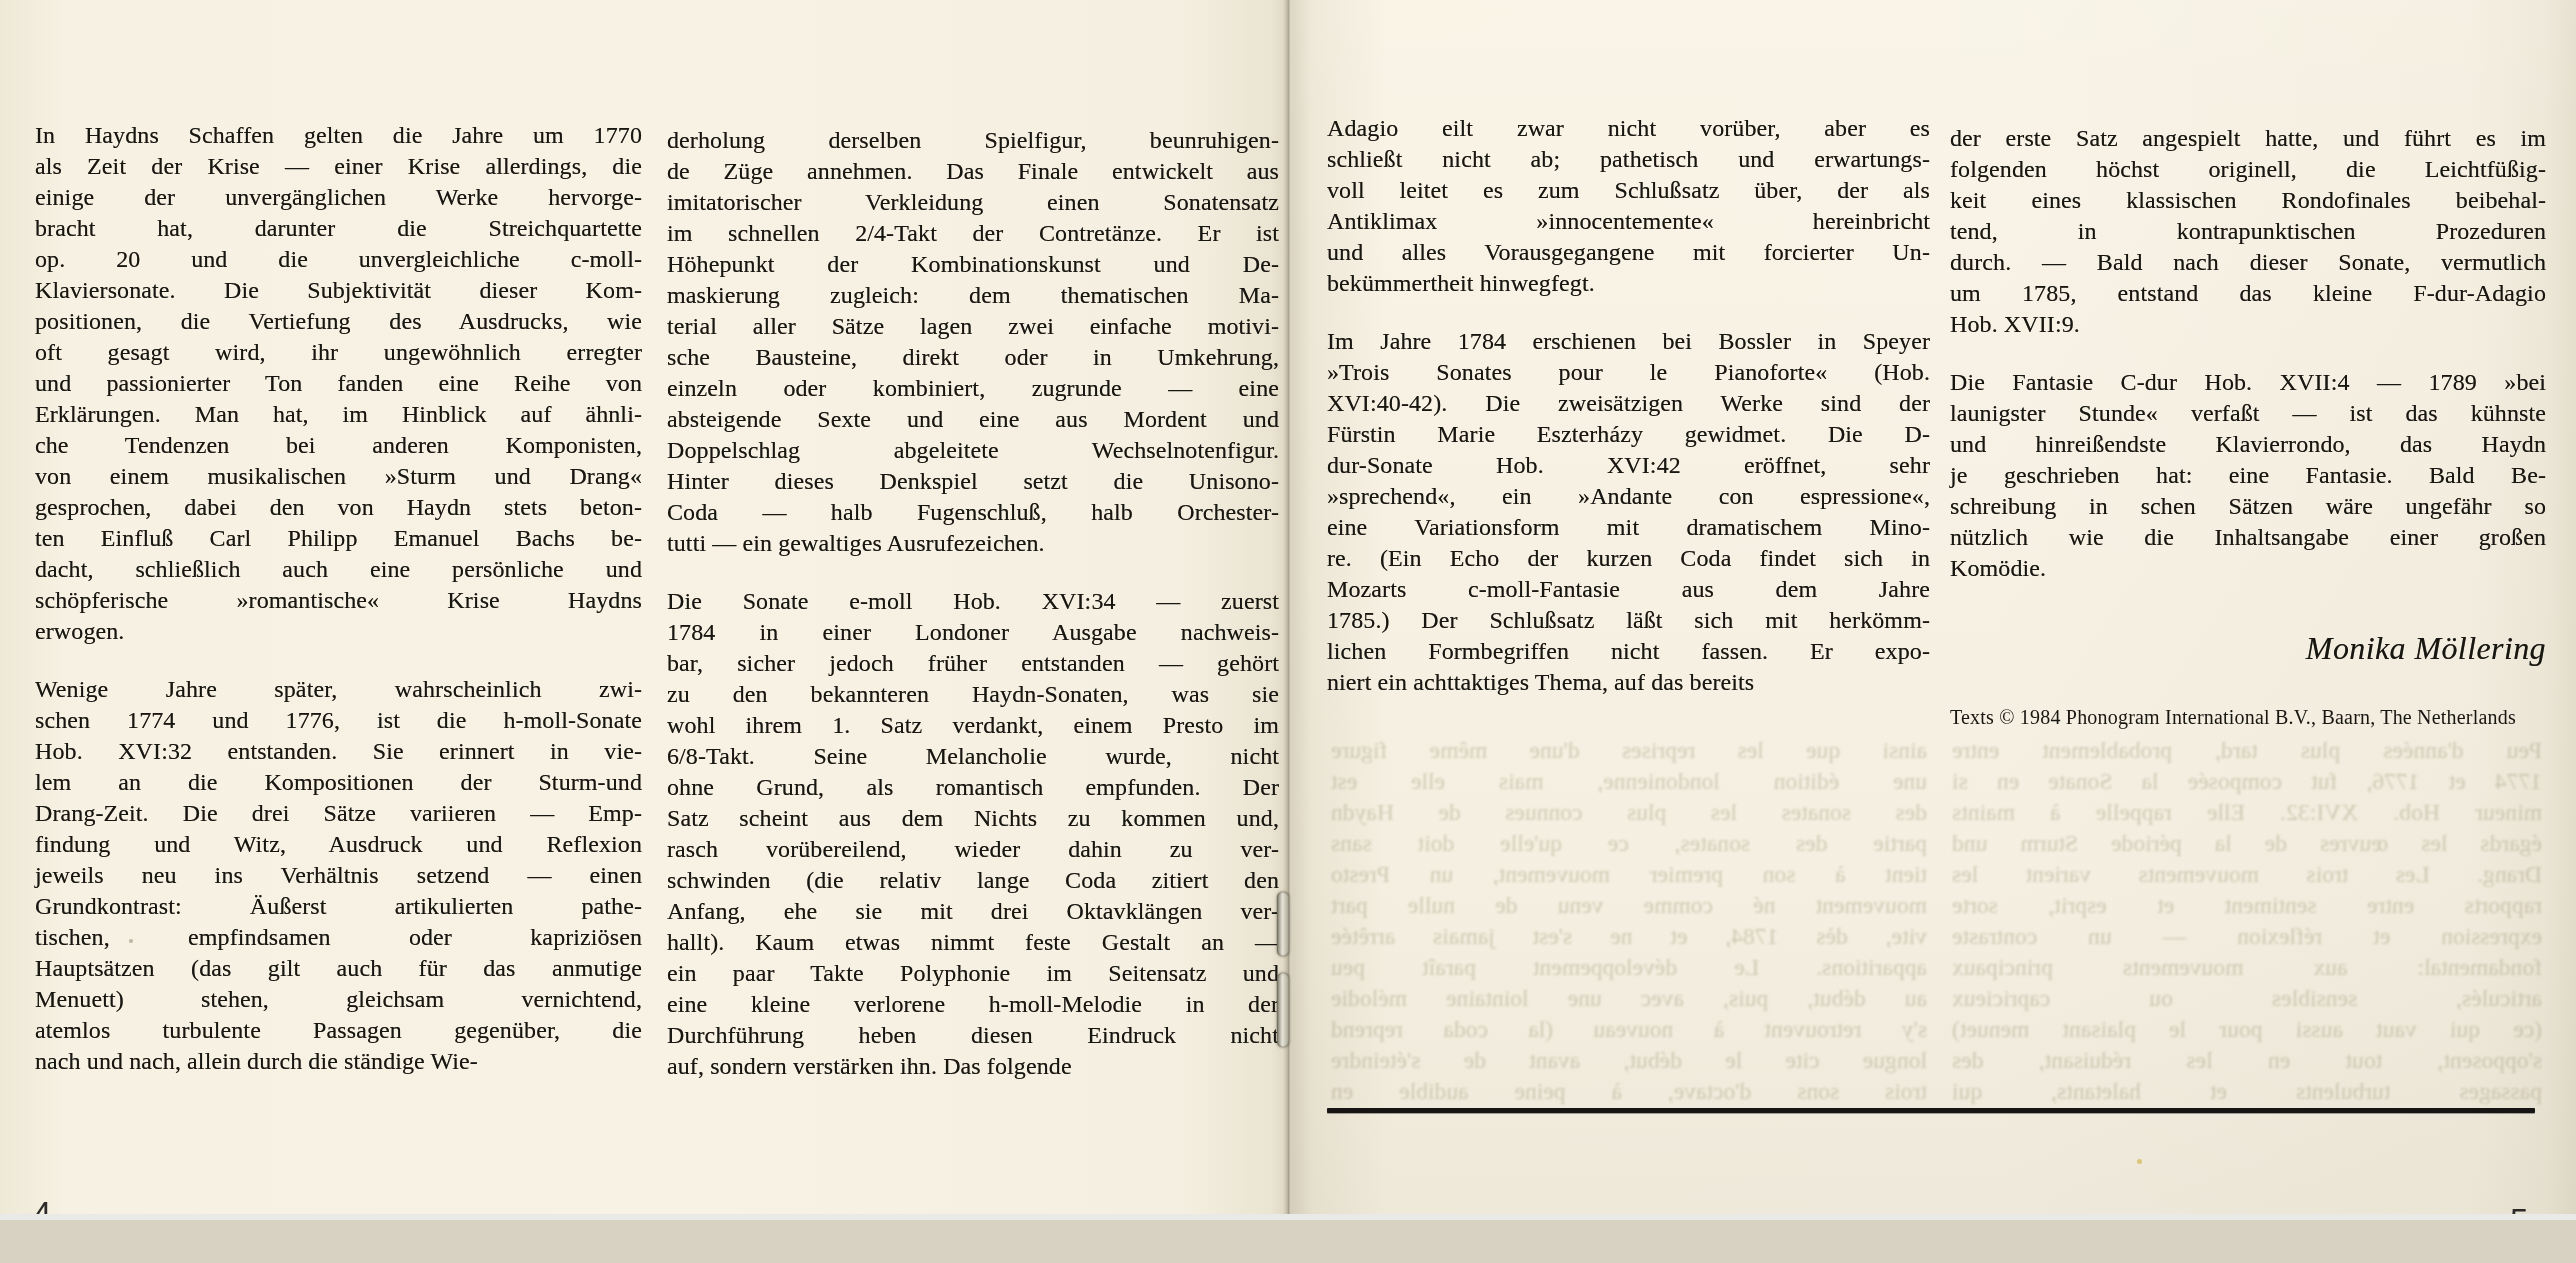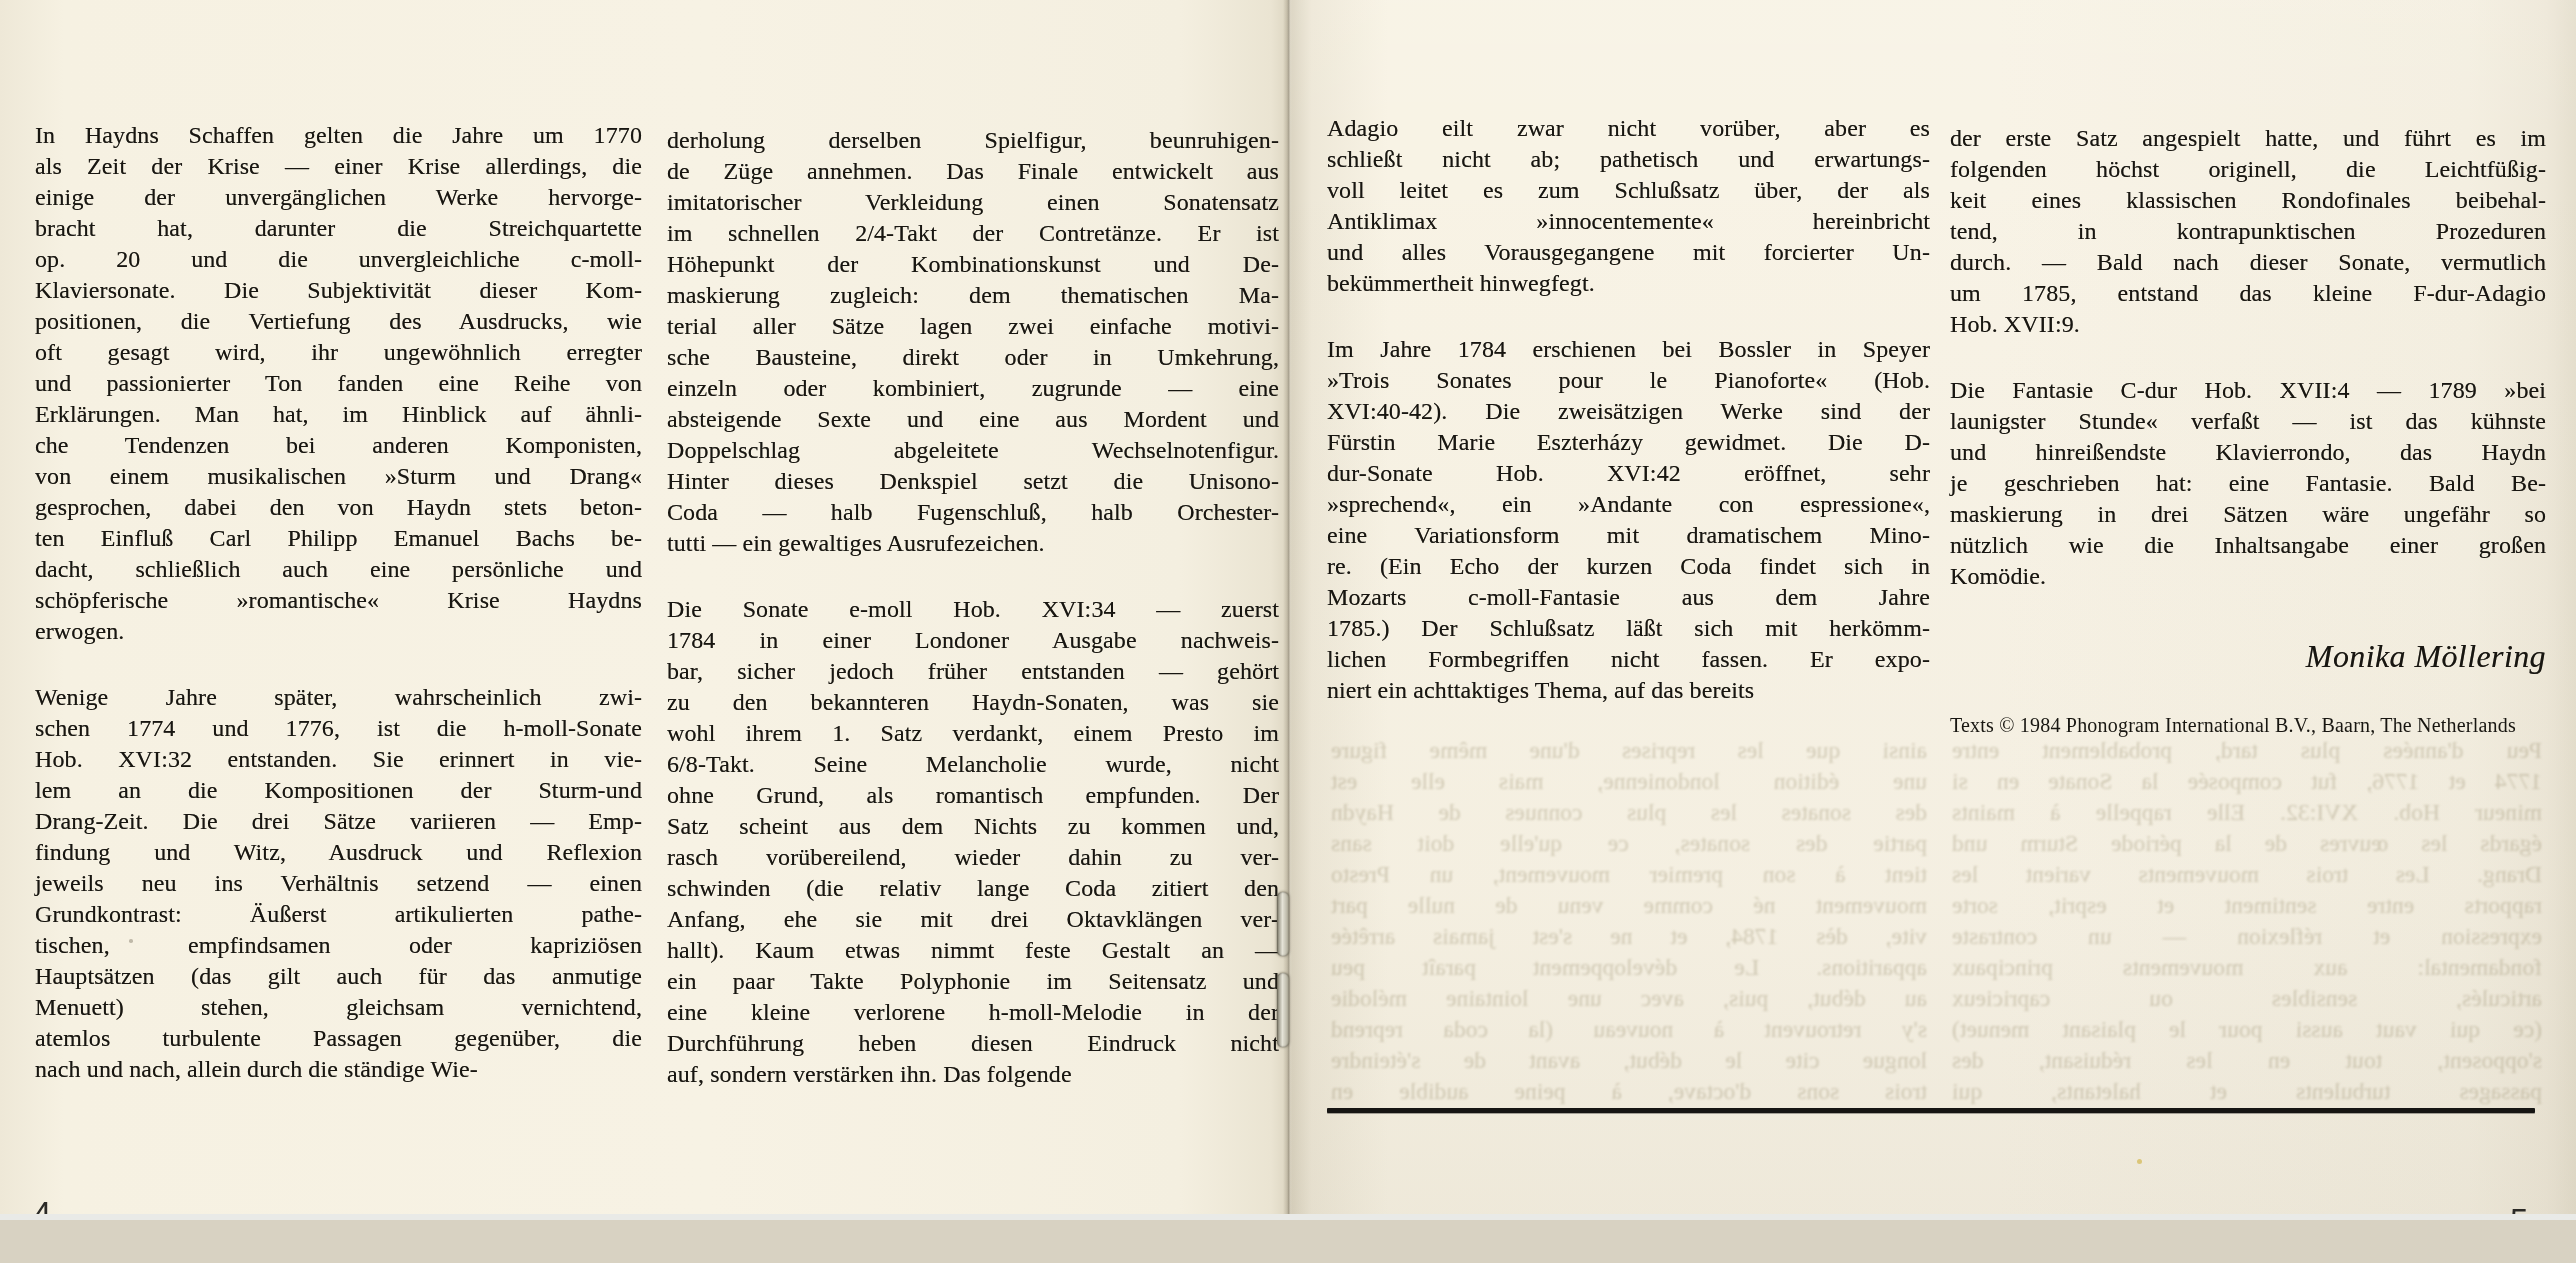--- a/index.html
+++ b/index.html
@@ -31,21 +31,21 @@
   .scan-edge-bottom{
     position:absolute;left:0;bottom:0;width:2576px;height:6.4px;
     background:#e9eae7;
   }
   .col{
     position:absolute;
     font-size:24px;line-height:31px;
     letter-spacing:0.1px;
     text-shadow:0 0 0.5px rgba(20,18,12,.55);
   }
-  .para:not(:first-child){margin-top:35px;}
+  .para:not(:first-child){margin-top:27px;}
   .tl{text-align:justify;text-align-last:justify;white-space:nowrap;}
   .tl.last{text-align-last:left;}
   .col-1{left:35px;top:120px;width:607px;}
   .col-2{left:667px;top:125px;width:612px;}
   .col-3{left:1327px;top:113px;width:603px;}
   .col-4{left:1950px;top:123px;width:596px;}
   .byline{
     margin-top:49px;
     font-style:italic;font-size:32px;text-align:right;
     letter-spacing:0.4px;
@@ -236,21 +236,21 @@
           <div class="tl">tend, in kontrapunktischen Prozeduren</div>
           <div class="tl">durch. — Bald nach dieser Sonate, vermutlich</div>
           <div class="tl">um 1785, entstand das kleine F-dur-Adagio</div>
           <div class="tl last">Hob. XVII:9.</div>
         </div>
         <div class="para">
           <div class="tl">Die Fantasie C-dur Hob. XVII:4 — 1789 »bei</div>
           <div class="tl">launigster Stunde« verfaßt — ist das kühnste</div>
           <div class="tl">und hinreißendste Klavierrondo, das Haydn</div>
           <div class="tl">je geschrieben hat: eine Fantasie. Bald Be-</div>
-          <div class="tl">maskierung in drei Sätzen wäre ungefähr so</div>
+          <div class="tl">schreibung in schen Sätzen wäre ungefähr so</div>
           <div class="tl">nützlich wie die Inhaltsangabe einer großen</div>
           <div class="tl last">Komödie.</div>
         </div>
       </div>
     <div class="byline">Monika Möllering</div>
     <div class="copyright">Texts © 1984 Phonogram International B.V., Baarn, The Netherlands</div>
   </div>
 
   <div class="rule"></div>
 

